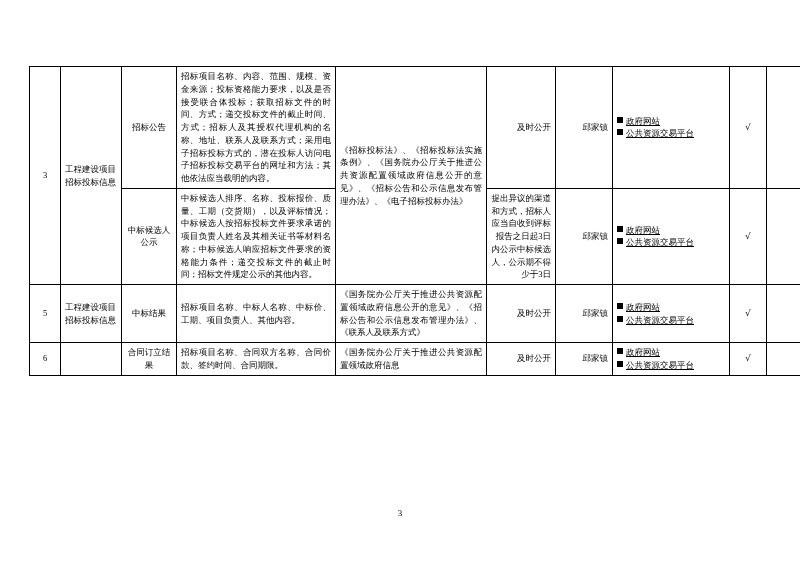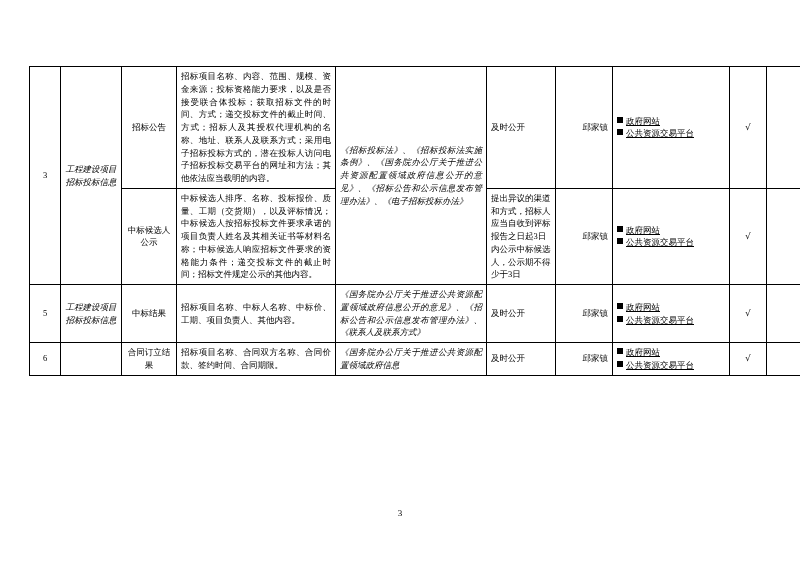--- a/index.html
+++ b/index.html
@@ -43,40 +43,38 @@
     word-break: break-all;
   }
   td.c-num {
     width: 22px;
     text-align: center;
     font-family: "Liberation Serif", serif;
     font-size: 9px;
   }
   td.c-cat {
     width: 52px;
-    text-align: center;
-    font-style: italic;
+    text-align: left;
   }
   td.c-item {
     width: 46px;
     text-align: center;
     margin-left: 20px;
   }
   td.c-content {
     width: 150px;
     text-align: justify;
   }
   td.c-basis {
     width: 142px;
     text-align: justify;
-    font-style: italic;
   }
   td.c-time {
     width: 60px;
-    text-align: left;
+    text-align: right;
   }
   td.c-subject {
     width: 48px;
     text-align: right;
   }
   td.c-channel {
     width: 108px;
     text-align: left;
     font-size: 8px;
     line-height: 1.6;

